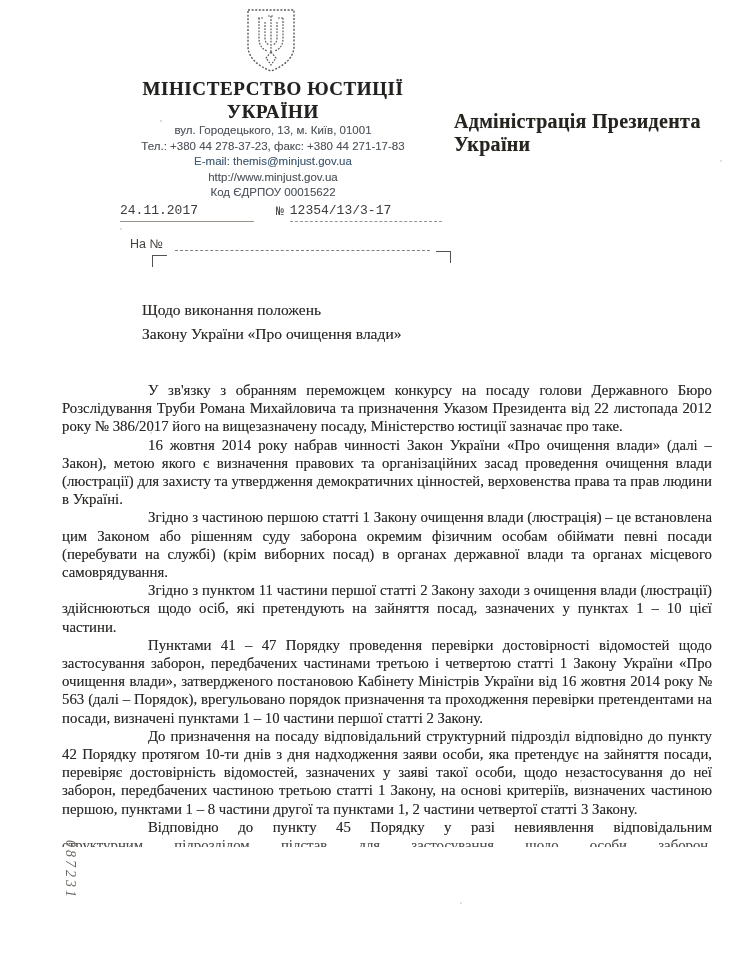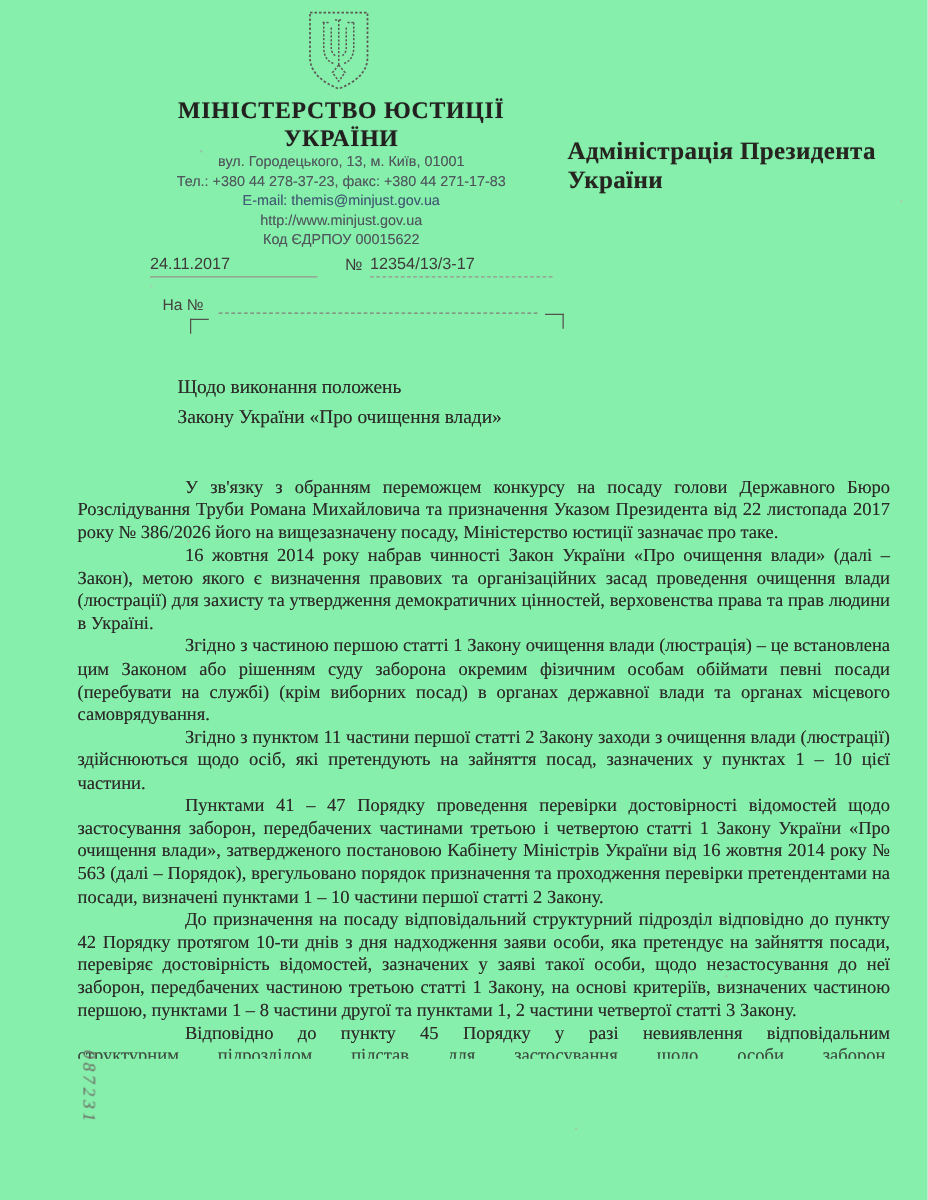--- a/index.html
+++ b/index.html
@@ -1,39 +1,39 @@
 <!DOCTYPE html>
 <html><head>
 <meta charset="utf-8">
 <style>
   html,body{margin:0;padding:0;background:#e8e8e6;}
   .page{
     position:relative;width:742px;height:960px;margin:0 auto;
-    background:#86efac;overflow:hidden;
+    background:#ffffff;overflow:hidden;
     font-family:"Liberation Serif",serif;color:#2c2a28;
   }
   
   .emblem{position:absolute;left:242px;top:8px;}
   .ministry{
     position:absolute;left:115px;width:316px;text-align:center;
     font-weight:bold;font-size:19px;letter-spacing:.6px;color:#23211f;
     text-shadow:0 0 .8px rgba(30,30,30,.45);
   }
   .m1{top:78px;}
   .m2{top:101px;}
   .contact{
     position:absolute;left:115px;width:316px;top:123px;text-align:center;
     font-family:Liberation Sans, sans-serif;font-size:11.5px;line-height:15.5px;
     color:#50565c;text-shadow:0 0 .5px rgba(70,80,90,.4);
   }
   .contact .email{color:#3f5a74;}
   
   .refrow{
     position:absolute;left:120px;top:203px;width:322px;display:flex;align-items:flex-end;
-    font-family:Liberation Sans, sans-serif;font-size:13px;color:#3e3c3a;
+    font-family:Liberation Mono, monospace;font-size:13px;color:#3e3c3a;
   }
   .ref-date{width:134px;border-bottom:1px solid #9a948c;padding-bottom:3px;}
   .ref-no-label{margin-left:22px;padding-bottom:3px;}
   .ref-no{margin-left:6px;flex:1;border-bottom:1px dashed #9a948c;padding-bottom:3px;}
   .replyrow{
     position:absolute;left:130px;top:237px;width:300px;display:flex;align-items:flex-end;
     font-family:"Liberation Sans",sans-serif;font-size:12.5px;color:#45433f;
   }
   .reply-line{flex:1;margin-left:12px;border-bottom:1px dashed #857f76;height:13px;}
   .corner-l{position:absolute;left:152px;top:255px;width:14px;height:11px;
@@ -119,21 +119,21 @@
     <div>Адміністрація Президента</div>
     <div>України</div>
   </div>
 
   <div class="subject">
     <div>Щодо виконання положень</div>
     <div>Закону України «Про очищення влади»</div>
   </div>
 
   <div class="body-text">
-    <p>У зв'язку з обранням переможцем конкурсу на посаду голови Державного Бюро Розслідування Труби Романа Михайловича та призначення Указом Президента від 22 листопада 2017 року № 386/2026 його на вищезазначену посаду, Міністерство юстиції зазначає про таке.</p>
+    <p>У зв'язку з обранням переможцем конкурсу на посаду голови Державного Бюро Розслідування Труби Романа Михайловича та призначення Указом Президента від 22 листопада 2012 року № 386/2017 його на вищезазначену посаду, Міністерство юстиції зазначає про таке.</p>
     <p>16 жовтня 2014 року набрав чинності Закон України «Про очищення влади» (далі – Закон), метою якого є визначення правових та організаційних засад проведення очищення влади (люстрації) для захисту та утвердження демократичних цінностей, верховенства права та прав людини в Україні.</p>
     <p>Згідно з частиною першою статті 1 Закону очищення влади (люстрація) – це встановлена цим Законом або рішенням суду заборона окремим фізичним особам обіймати певні посади (перебувати на службі) (крім виборних посад) в органах державної влади та органах місцевого самоврядування.</p>
     <p>Згідно з пунктом 11 частини першої статті 2 Закону заходи з очищення влади (люстрації) здійснюються щодо осіб, які претендують на зайняття посад, зазначених у пунктах 1 – 10 цієї частини.</p>
     <p>Пунктами 41 – 47 Порядку проведення перевірки достовірності відомостей щодо застосування заборон, передбачених частинами третьою і четвертою статті 1 Закону України «Про очищення влади», затвердженого постановою Кабінету Міністрів України від 16 жовтня 2014 року № 563 (далі – Порядок), врегульовано порядок призначення та проходження перевірки претендентами на посади, визначені пунктами 1 – 10 частини першої статті 2 Закону.</p>
     <p>До призначення на посаду відповідальний структурний підрозділ відповідно до пункту 42 Порядку протягом 10-ти днів з дня надходження заяви особи, яка претендує на зайняття посади, перевіряє достовірність відомостей, зазначених у заяві такої особи, щодо незастосування до неї заборон, передбачених частиною третьою статті 1 Закону, на основі критеріїв, визначених частиною першою, пунктами 1 – 8 частини другої та пунктами 1, 2 частини четвертої статті 3 Закону.</p>
     <p class="stretch">Відповідно до пункту 45 Порядку у разі невиявлення відповідальним</p>
     <div class="cutoff">
       <p>структурним підрозділом підстав для застосування щодо особи заборон,</p>
     </div>
   </div>

